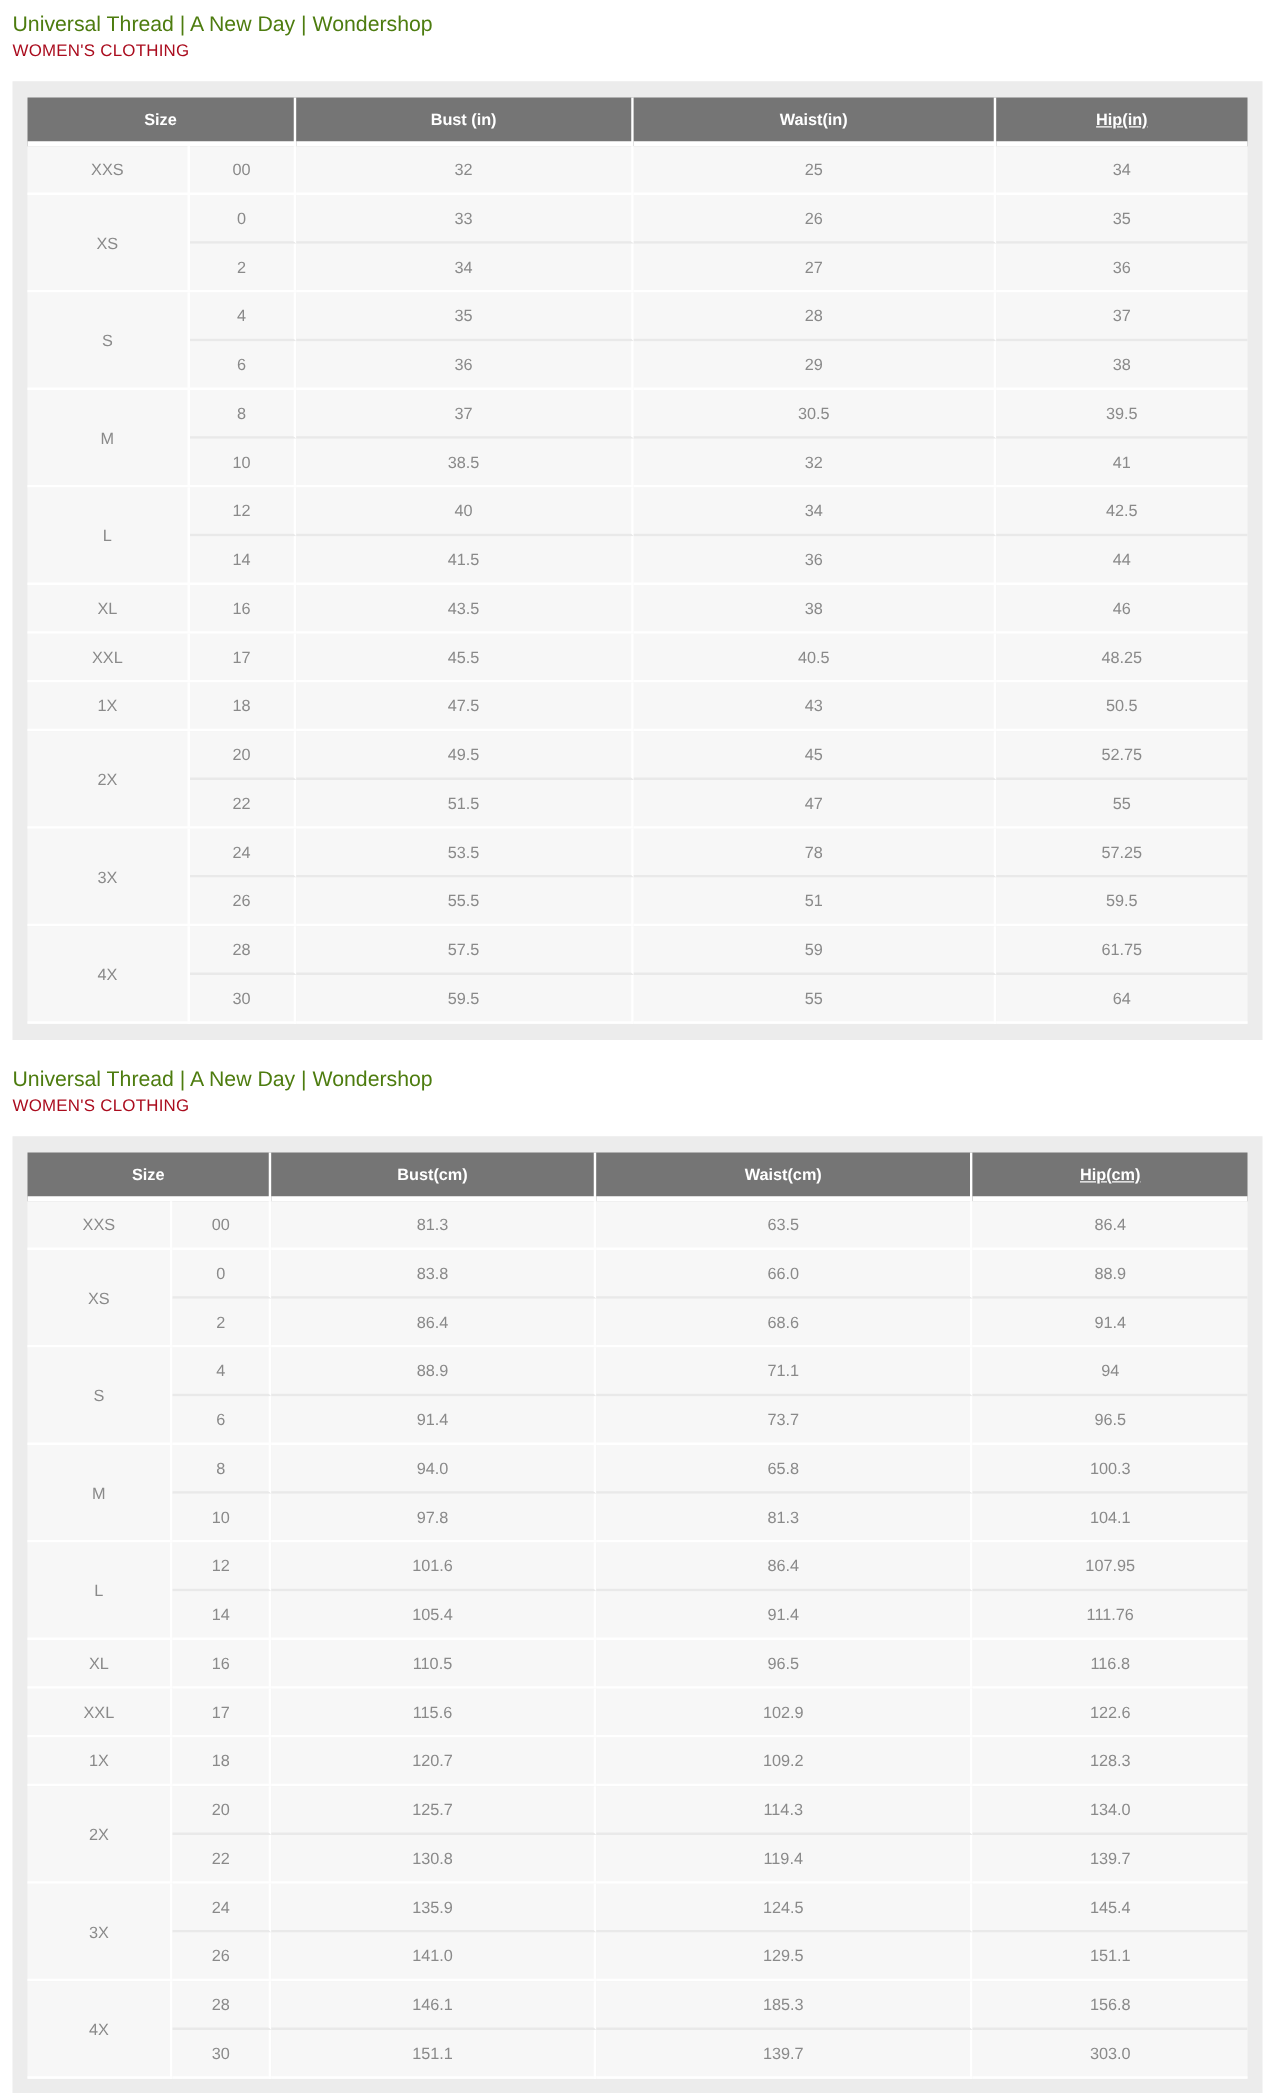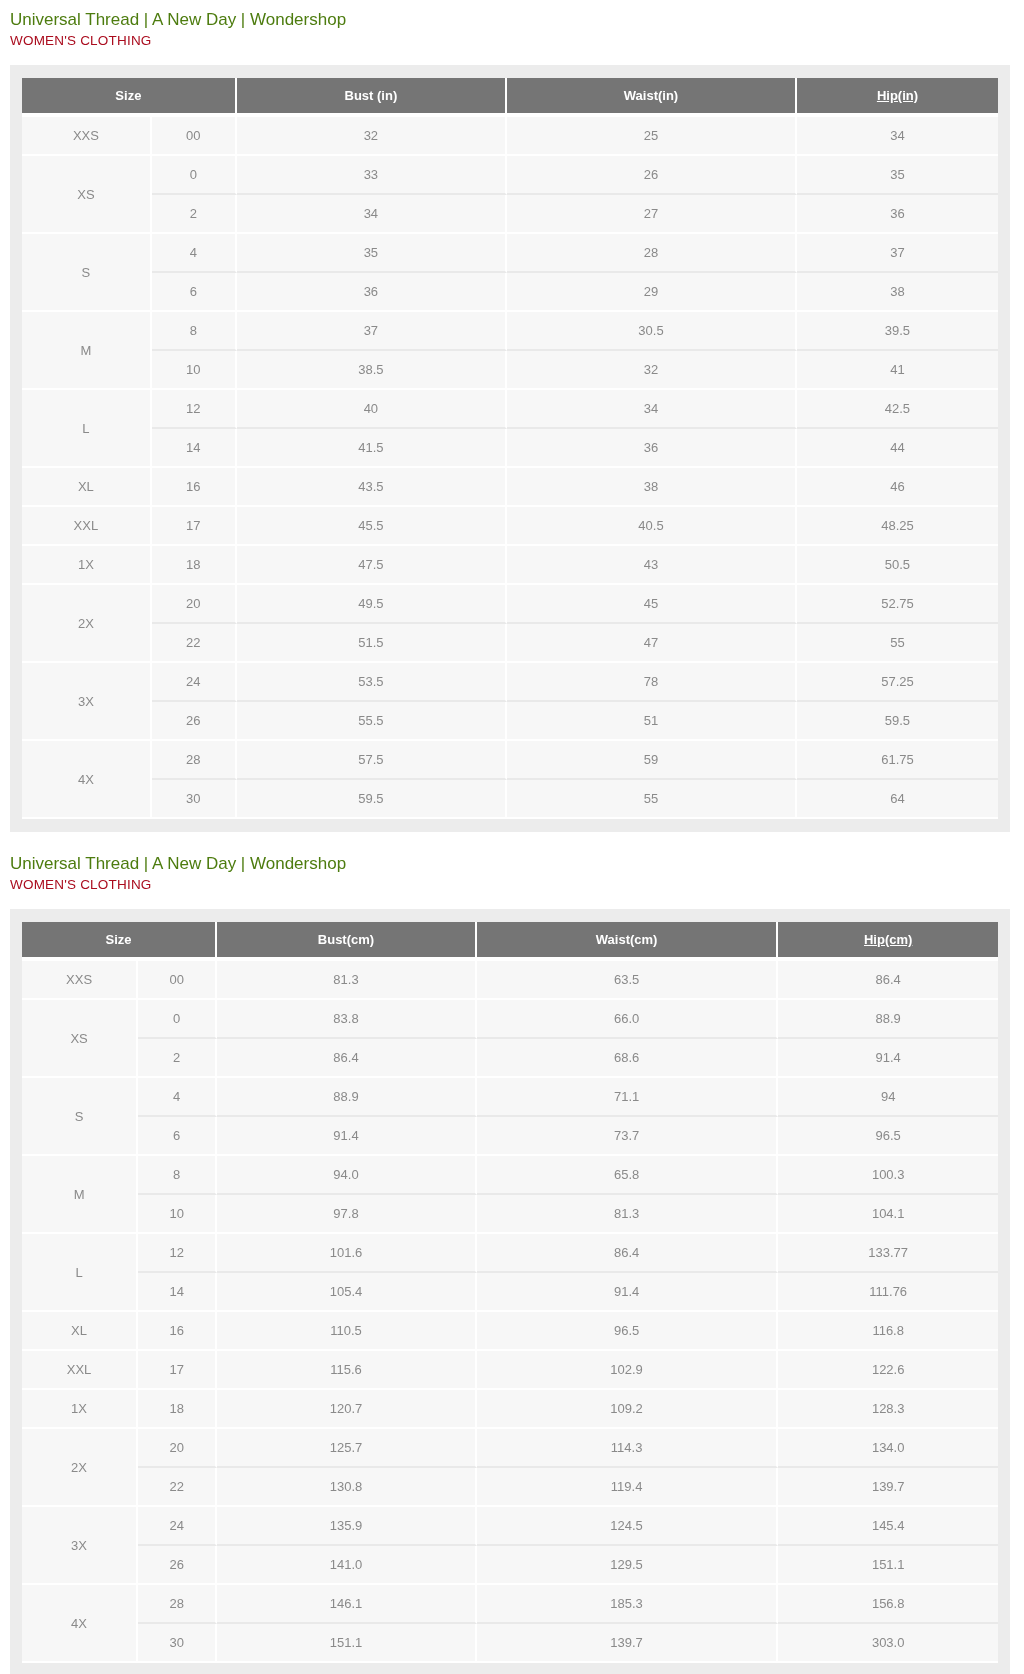--- a/index.html
+++ b/index.html
@@ -284,21 +284,21 @@
             <td>10</td>
             <td>97.8</td>
             <td>81.3</td>
             <td>104.1</td>
           </tr>
           <tr class="mid">
             <td rowspan="2" class="letter">L</td>
             <td>12</td>
             <td>101.6</td>
             <td>86.4</td>
-            <td>133.77</td>
+            <td>107.95</td>
           </tr>
           <tr>
             <td>14</td>
             <td>105.4</td>
             <td>91.4</td>
             <td>111.76</td>
           </tr>
           <tr>
             <td rowspan="1" class="letter">XL</td>
             <td>16</td>

